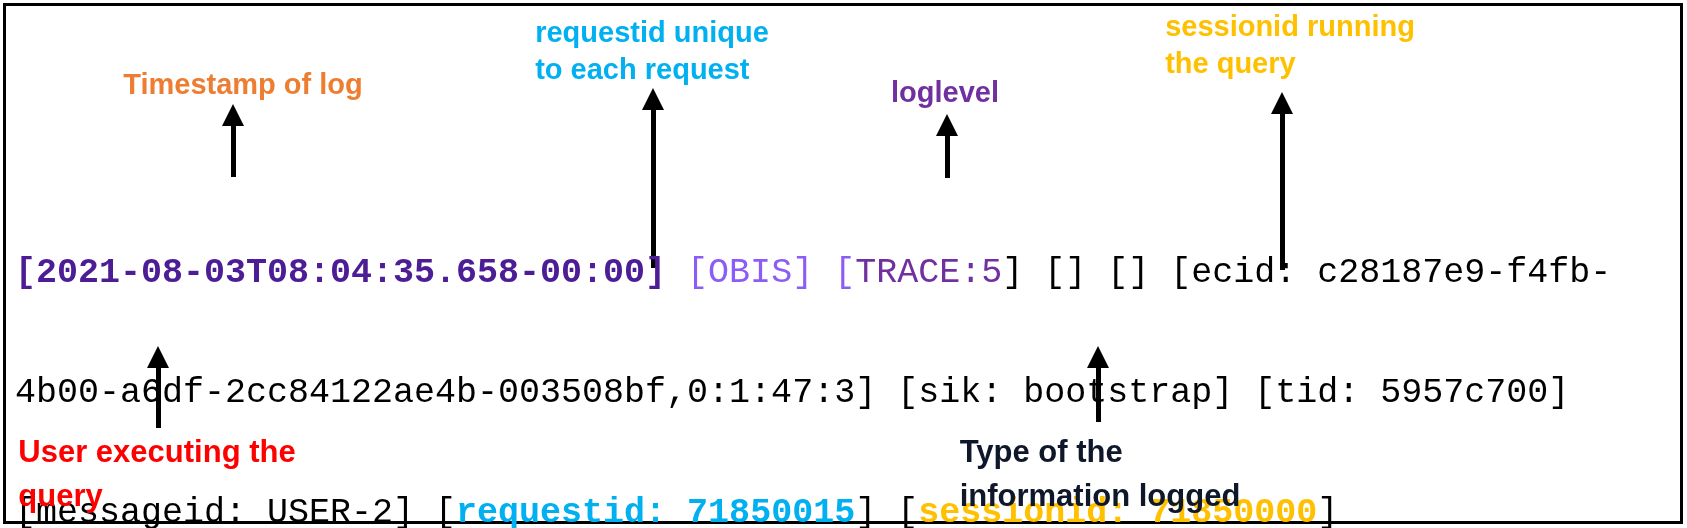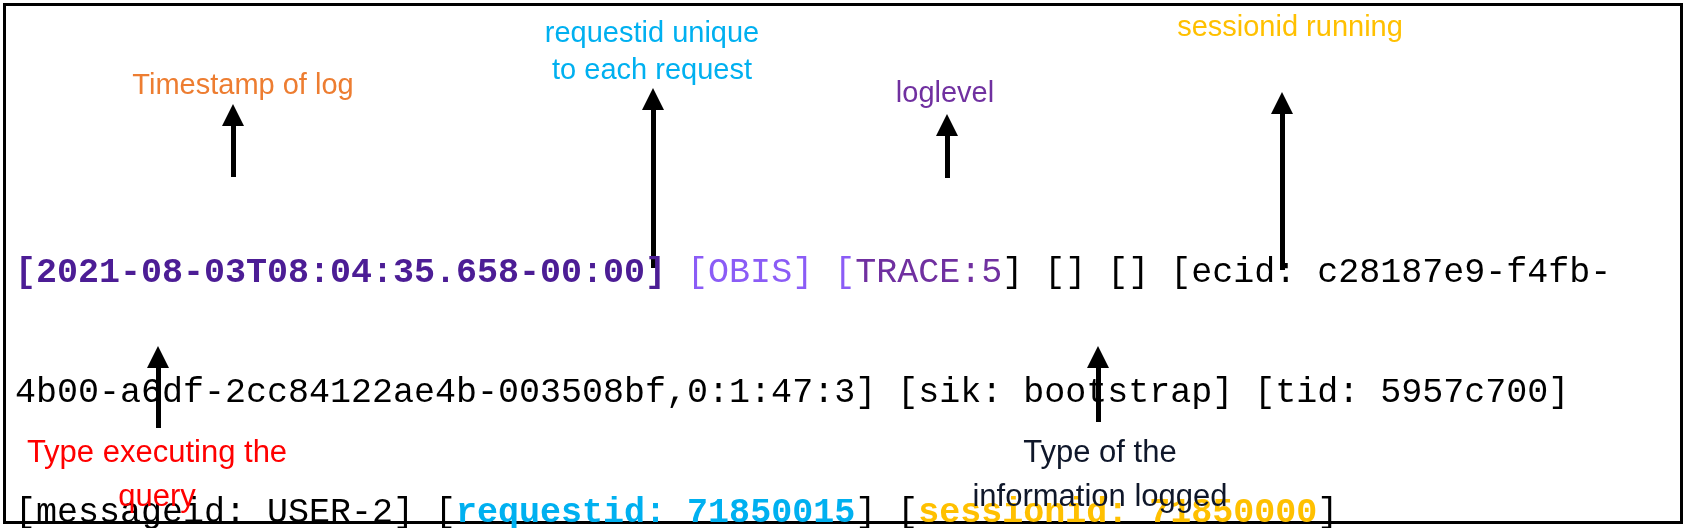--- a/index.html
+++ b/index.html
@@ -11,22 +11,21 @@
     overflow:hidden;
   }
   .frame{
     position:absolute;left:3px;top:3px;right:4px;bottom:4px;
     border:3px solid #000;
     pointer-events:none;
   }
   
   .lbl{
     position:absolute;
-    font-weight:normal;
-    text-align:center;
+    font-weight:bold;
     transform:translateX(-50%);
     white-space:nowrap;
     line-height:37px;
     font-size:29px;
   }
   .lbl-timestamp{left:243px;top:66px;color:#ED7D31;}
   .lbl-requestid{left:652px;top:14px;color:#00B0F0;}
   .lbl-loglevel{left:945px;top:74px;color:#7030A0;}
   .lbl-sessionid{left:1256px;top:8px;color:#FFC000;margin-left:34px;}
   .lbl-username{left:157px;top:430px;color:#FF0000;line-height:44px;font-size:31px;}
@@ -65,20 +64,21 @@
 
 <div class="screen">
   <div class="frame"></div>
 
   <div class="lbl lbl-requestid">
     <div>requestid unique</div>
     <div>to each request</div>
   </div>
   <div class="lbl lbl-sessionid">
     <div>sessionid running</div>
+    <div>the query</div>
   </div>
   <div class="lbl lbl-timestamp">Timestamp of log</div>
   <div class="lbl lbl-loglevel">loglevel</div>
 
   <div class="arrow ar-timestamp">
       <div class="head"></div>
       <div class="shaft"></div>
     </div>
   <div class="arrow ar-requestid">
       <div class="head"></div>
@@ -102,20 +102,20 @@
     </div>
 
   <div class="log">
     <div class="line"><span style="color: #4c1d95; font-weight: bold;">[2021-08-03T08:04:35.658-00:00]</span><span style="color: #8b5cf6;"> [OBIS] [</span><span style="color: rgb(112, 48, 160); font-weight: normal;">TRACE:5</span><span style="color: rgb(0, 0, 0);">] [] [] [ecid: c28187e9-f4fb-</span></div>
     <div class="line"><span style="color: rgb(0, 0, 0); margin-top: 19px;">4b00-a6df-2cc84122ae4b-003508bf,0:1:47:3] [sik: bootstrap] [tid: 5957c700]</span></div>
     <div class="line"><span style="color: rgb(0, 0, 0);">[messageid: USER-2] [</span><span style="color: rgb(0, 176, 240); font-weight: bold;">requestid: 71850015</span><span style="color: rgb(0, 0, 0);">] [</span><span style="color: rgb(255, 192, 0); font-weight: bold;">sessionid: 71850000</span><span style="color: rgb(0, 0, 0);">]</span></div>
     
   </div>
 
   <div class="lbl lbl-username">
-    <div>Type executing the</div>
+    <div>User executing the</div>
     <div>query</div>
   </div>
   <div class="lbl lbl-type">
     <div>Type of the</div>
     <div>information logged</div>
   </div>
 </div>
 
 </body></html>

